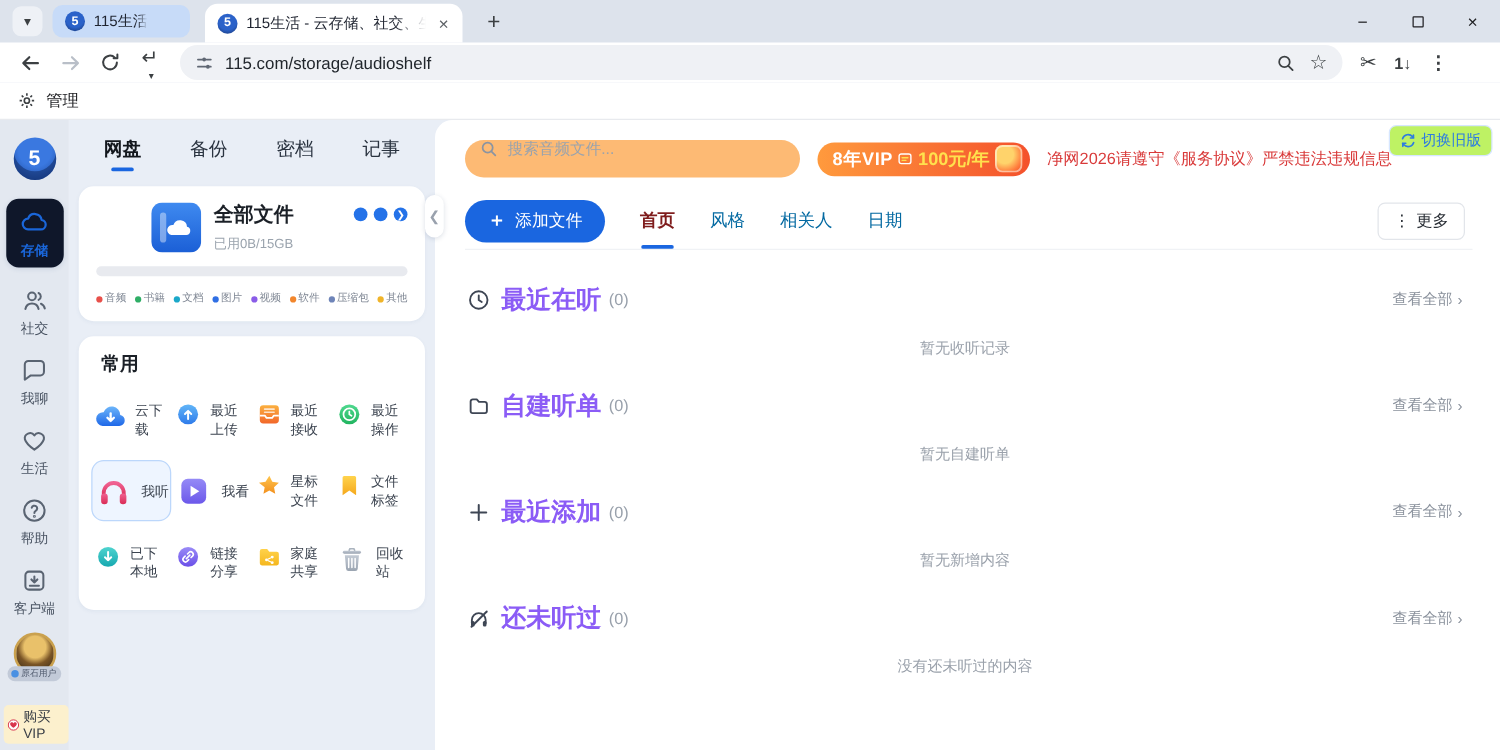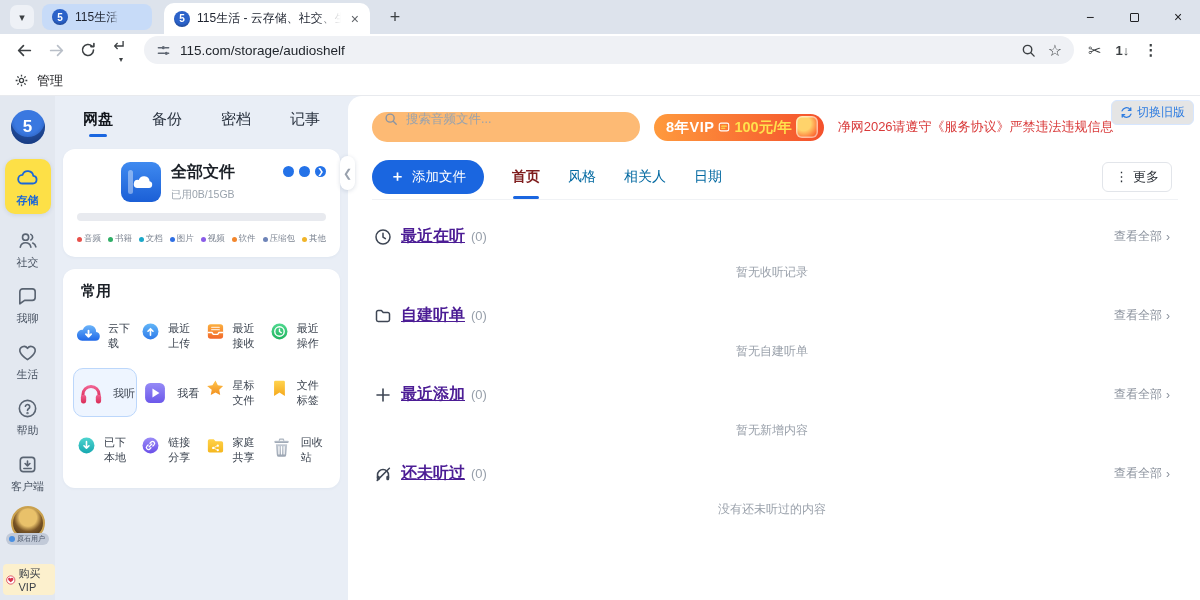--- a/index.html
+++ b/index.html
@@ -29,21 +29,21 @@
 
   .bookmarks{position:absolute;left:0;top:66px;width:1200px;height:30px;background:#fff;display:flex;align-items:center;padding-left:14px;gap:8px;border-bottom:1px solid #e8eaee;font-size:13px;color:#202124;}
 
   
   .page{position:absolute;left:0;top:96px;width:1200px;height:504px;background:#e9eef6;}
 
   
   .sidebar{position:absolute;left:0;top:0;width:55px;height:504px;background:#e3e8f0;display:flex;flex-direction:column;align-items:center;}
   .logo115{margin-top:14px;width:34px;height:34px;border-radius:50%;background:radial-gradient(circle at 50% 30%,#3a78e0 0 45%,#173f8f 100%);color:#fff;font-weight:bold;font-size:17px;display:grid;place-items:center;box-shadow:inset 0 -7px 0 rgba(10,30,80,.45);}
   .side-item{margin-top:15px;display:flex;flex-direction:column;align-items:center;gap:3px;font-size:11px;color:#4a5463;width:46px;}
-  .side-item.active{background:#fde047;border-radius:10px;padding:7px 0 6px;color:#1a66d9;font-weight:bold;box-shadow:0 1px 4px rgba(40,70,120,.12);}
+  .side-item.active{background:#0f172a;border-radius:10px;padding:7px 0 6px;color:#1a66d9;font-weight:bold;box-shadow:0 1px 4px rgba(40,70,120,.12);}
   .avatar-wrap{margin-top:12px;display:flex;flex-direction:column;align-items:center;}
   .avatar{width:34px;height:34px;border-radius:50%;background:radial-gradient(circle at 50% 32%,#e9c16a 0 34%,#7a5526 55%,#2c2216 100%);border:2px solid #caa14e;}
   .user-badge{margin-top:-7px;background:#c2cad8;border-radius:7px;font-size:7px;color:#4a5568;padding:1px 4px 1px 3px;display:flex;align-items:center;gap:2px;white-space:nowrap;}
   .user-badge i{width:6px;height:6px;border-radius:50%;background:#4a90e2;display:inline-block;}
   .buy-vip{position:absolute;left:3px;bottom:5px;background:#fcf0cd;border-radius:4px;padding:2px 5px 2px 3px;display:flex;align-items:center;gap:3px;font-size:11px;color:#3a3f47;}
 
   
   .panel{position:absolute;left:55px;top:0;width:293px;height:504px;background:#e9eef6;}
   .panel-tabs{display:flex;justify-content:space-between;padding:14px 28px 12px;font-size:15px;color:#2a3340;}
   .ptab{position:relative;padding-bottom:8px;text-align:right;}
@@ -67,21 +67,21 @@
   .cc-title{font-size:15px;font-weight:bold;color:#1b2027;padding-left:8px;}
   .cu-grid{display:grid;grid-template-columns:repeat(4,1fr);row-gap:8px;margin-top:10px;}
   .cu-item{display:flex;flex-direction:row;align-items:center;gap:5px;padding:7px 0 6px;border:1px solid transparent;border-radius:10px;}
   .cu-item.active{background:#eef5ff;border-color:#bcd7fb;}
   .cu-label{font-size:11px;color:#3c4450;}
   .cu-icon{width:34px;height:34px;}
 
   
   .main{position:absolute;left:348px;top:0;width:852px;height:504px;background:#fff;border-top-left-radius:14px;}
   .collapse-handle{position:absolute;left:-8px;top:60px;width:15px;height:34px;background:#fff;border-radius:8px;box-shadow:0 1px 4px rgba(50,70,110,.18);display:grid;place-items:center;color:#99a1ad;font-size:11px;z-index:5;}
-  .switch-old{position:absolute;top:4px;right:6px;display:flex;align-items:center;gap:4px;font-size:12px;color:#2e7ce0;background:#e5e5e5;border:1px solid #d6e6ff;border-radius:6px;padding:3px 8px;}
+  .switch-old{position:absolute;top:4px;right:6px;display:flex;align-items:center;gap:4px;font-size:12px;color:#2e7ce0;background:#bef264;border:1px solid #d6e6ff;border-radius:6px;padding:3px 8px;}
   .head1{display:flex;align-items:center;gap:14px;padding:16px 22px 0 24px;}
   .searchbox{width:268px;height:30px;border-radius:15px;background:#fdba74;display:flex;align-items:flex-start;gap:8px;padding:0 12px;flex:0 0 268px;}
   .searchbox input{border:none;outline:none;background:transparent;font-size:12.5px;color:#333;width:200px;font-family:"Liberation Sans",sans-serif;}
   .searchbox input::placeholder{color:#9aa3ad;}
   .vip-banner{height:27px;border-radius:14px;background:linear-gradient(90deg,#ff9a3d,#f4512c);display:flex;align-items:center;gap:4px;padding:0 6px 0 12px;position:relative;flex:0 0 auto;}
   .vip-prefix{color:#fff;font-weight:bold;font-size:14.5px;letter-spacing:.5px;}
   .vip-price{color:#ffe14d;font-weight:bold;font-size:14.5px;}
   .vip-deco{width:22px;height:22px;border-radius:6px;background:radial-gradient(circle at 35% 35%,#ffd36b 0 35%,#ff7a3c 70%,#e8481f 100%);box-shadow:inset 0 0 0 1.5px rgba(255,255,255,.5);}
   .notice{font-size:13px;color:#d93a3a;white-space:nowrap;}
   .head2{display:flex;align-items:center;gap:28px;margin:12px 22px 0 24px;height:46px;border-bottom:1px solid #f0f2f5;position:relative;}
@@ -89,21 +89,21 @@
   .add-plus{font-size:15px;font-weight:bold;}
   .mtab{font-size:14px;color:#0369a1;height:100%;display:flex;align-items:center;position:relative;}
   .mtab.active{color:#7f1d1d;font-weight:bold;}
   .mtab.active::after{content:"";position:absolute;left:50%;transform:translateX(-50%);bottom:0;width:26px;height:3px;border-radius:2px;background:#1a66e0;}
   .more-btn{margin-left:auto;margin-right:6px;height:30px;border:1px solid #e2e5ea;border-radius:6px;background:#fff;display:flex;align-items:center;gap:5px;padding:0 12px;font-size:13px;color:#2a2f36;}
   .more-dots{font-size:13px;color:#2a2f36;letter-spacing:0;}
   .sections{padding:2px 30px 0 26px;}
   .section{margin-top:24px;}
   .sec-head{display:flex;align-items:center;}
   .sec-icon{width:18px;height:18px;flex:0 0 18px;}
-  .sec-title{margin-left:9px;font-size:16px;font-weight:bold;color:#4c1d95;text-decoration:underline;}
+  .sec-title{margin-left:9px;font-size:20px;font-weight:bold;color:#8b5cf6;}
   .sec-count{margin-left:6px;font-size:13px;color:#98a0ab;}
   .view-all{margin-left:auto;font-size:12px;color:#8a919c;display:flex;align-items:center;gap:4px;}
   .sec-empty{margin-top:17px;text-align:center;font-size:12px;color:#9aa1ab;}
 </style>
 </head>
 <body>
 
 <div class="tabstrip">
   <div class="tab-search-btn">
       <span>▾</span>

